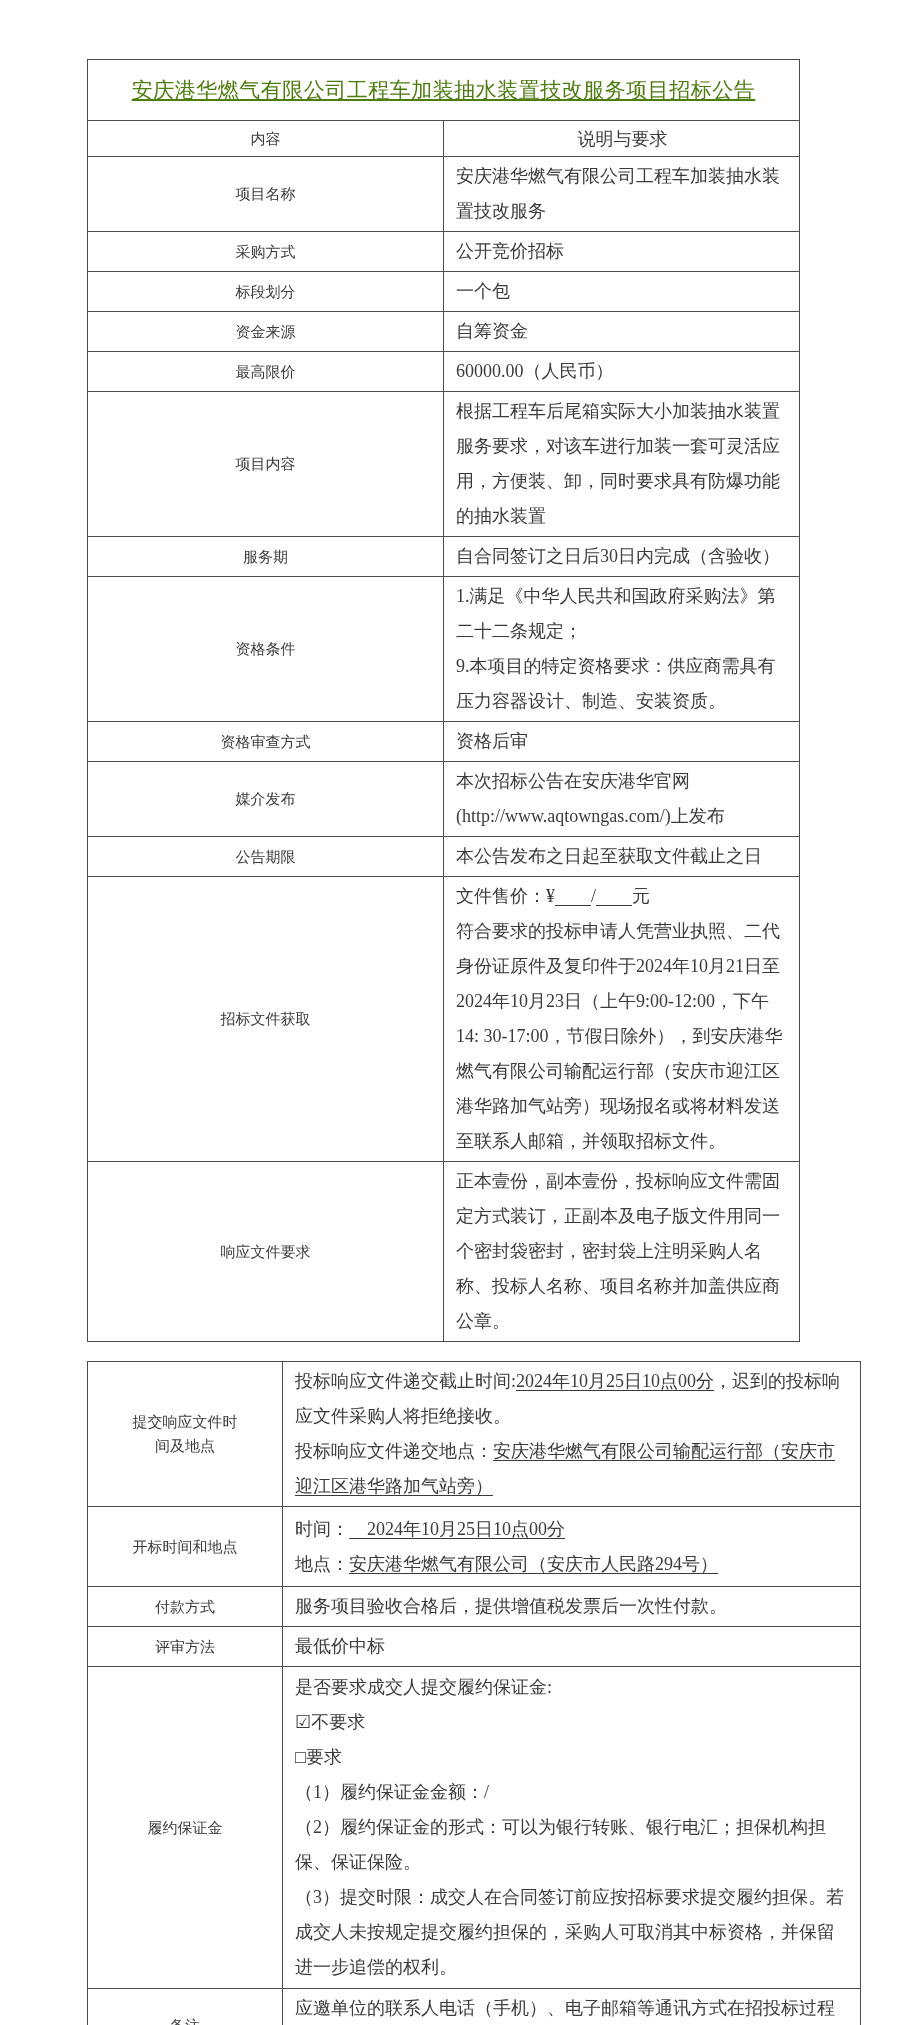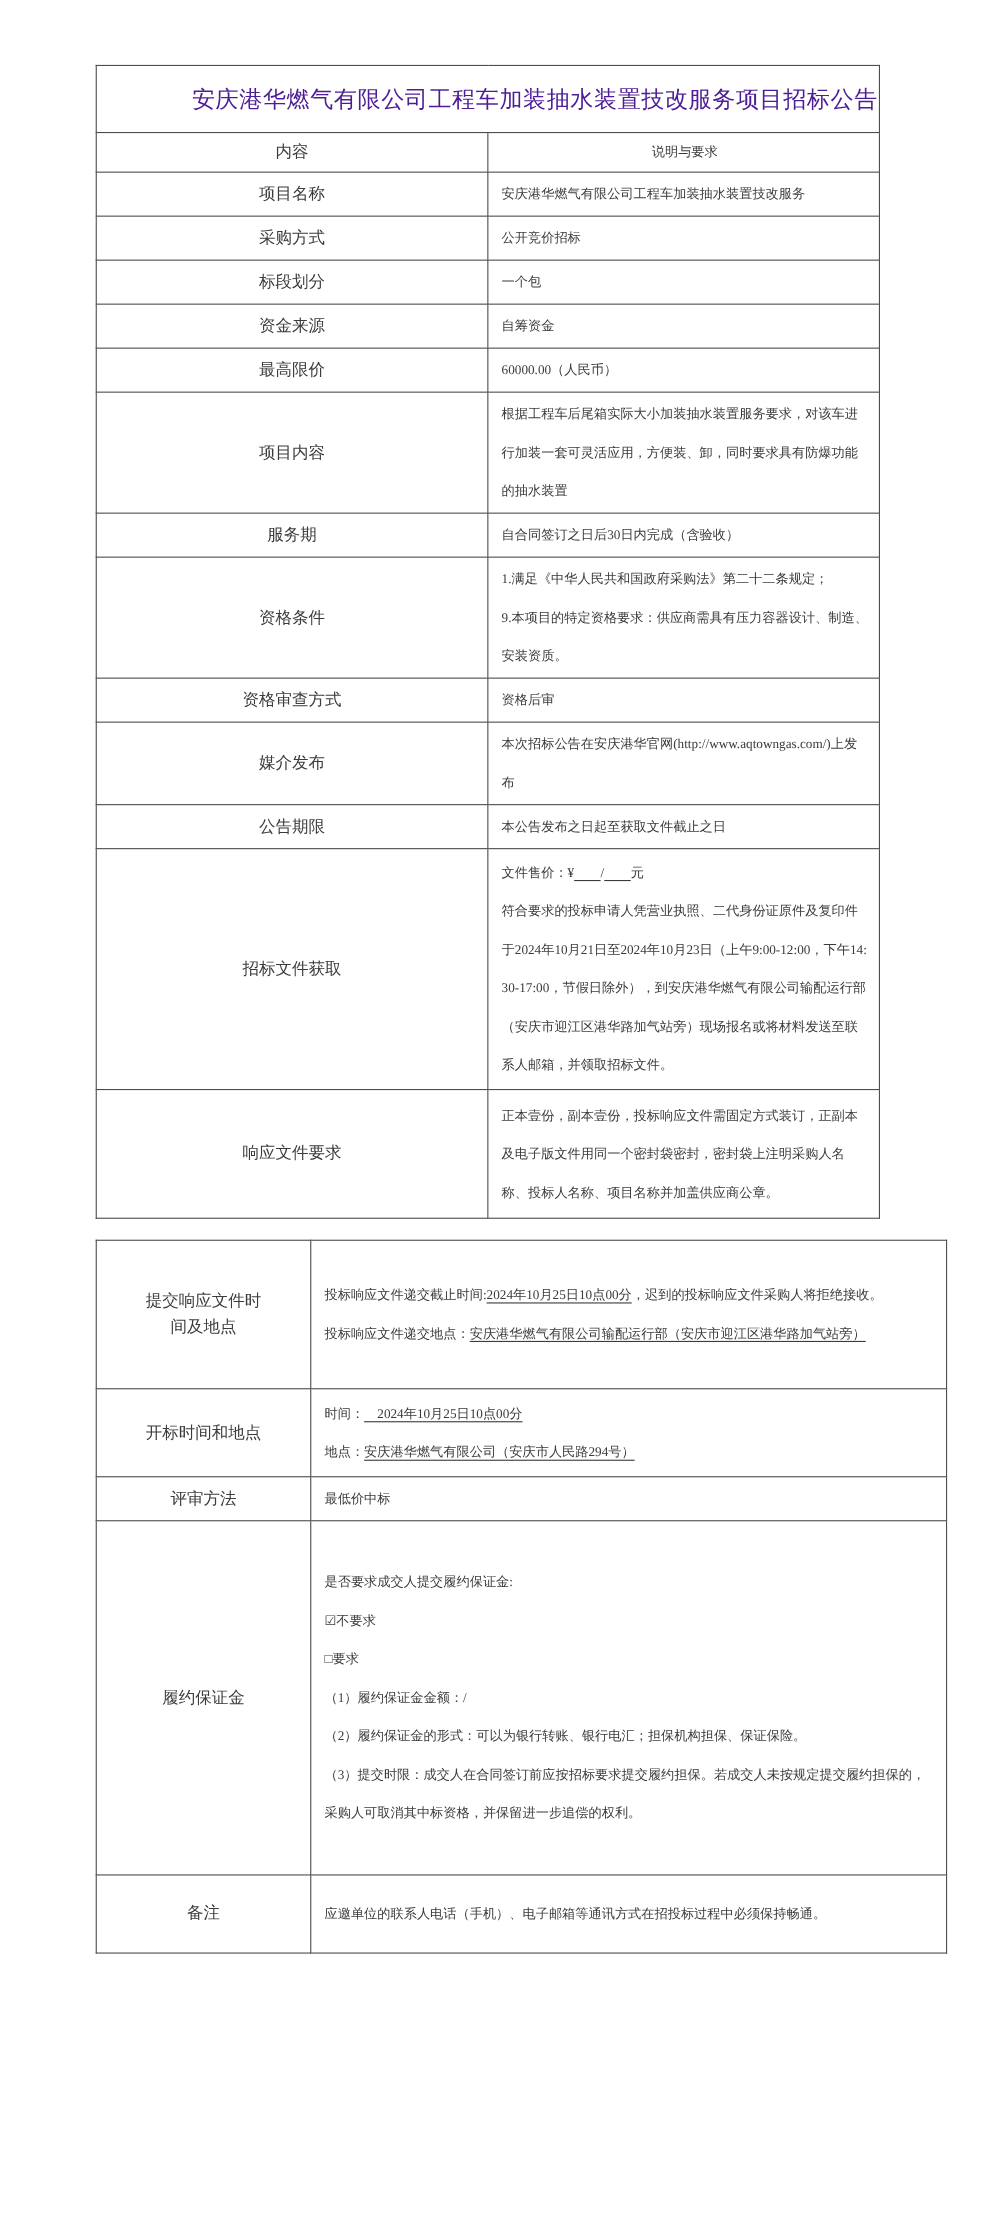--- a/index.html
+++ b/index.html
@@ -23,36 +23,37 @@
     table-layout: fixed;
     width: 713px;
   }
   table.tender td {
     border: 1px solid #4d4d4d;
     vertical-align: middle;
     overflow: hidden;
   }
   td.title-cell {
     height: 58px;
-    text-align: right;
+    text-align: center;
     font-size: 21px;
     letter-spacing: 0.5px;
-    color: #4c1d95;
+    color: #4d7c0f;
+    text-decoration: underline;
   }
   tr.header-row { height: 36px; }
   td.label-cell {
     width: 158px;
     text-align: center;
     font-size: 15px;
     line-height: 24px;
     padding: 2px 18px;
   }
   td.value-cell {
     width: 555px;
-    font-size: 12px;
+    font-size: 18px;
     padding: 2px 10px 2px 12px;
   }
   td.value-cell.center-h { text-align: center; }
   td.value-cell p {
     margin: 0;
     line-height: 35px;
   }
   .u {
     text-decoration: underline;
     text-underline-offset: 3px;
@@ -200,20 +201,28 @@
         </tr>
         <tr style="height: 80px;">
           <td class="label-cell">
             <div>开标时间和地点</div>
           </td>
           <td class="value-cell">
             <p><span>时间：</span><span class="u">　2024年10月25日10点00分</span></p>
             <p><span>地点：</span><span class="u">安庆港华燃气有限公司（安庆市人民路294号）</span></p>
           </td>
         </tr>
+        <tr style="height: 40px;">
+          <td class="label-cell">
+            <div>付款方式</div>
+          </td>
+          <td class="value-cell">
+            <p><span>服务项目验收合格后，提供增值税发票后一次性付款。</span></p>
+          </td>
+        </tr>
         <tr style="height: 35px;">
           <td class="label-cell">
             <div>评审方法</div>
           </td>
           <td class="value-cell">
             <p><span>最低价中标</span></p>
           </td>
         </tr>
         <tr style="height: 322px;">
           <td class="label-cell">

